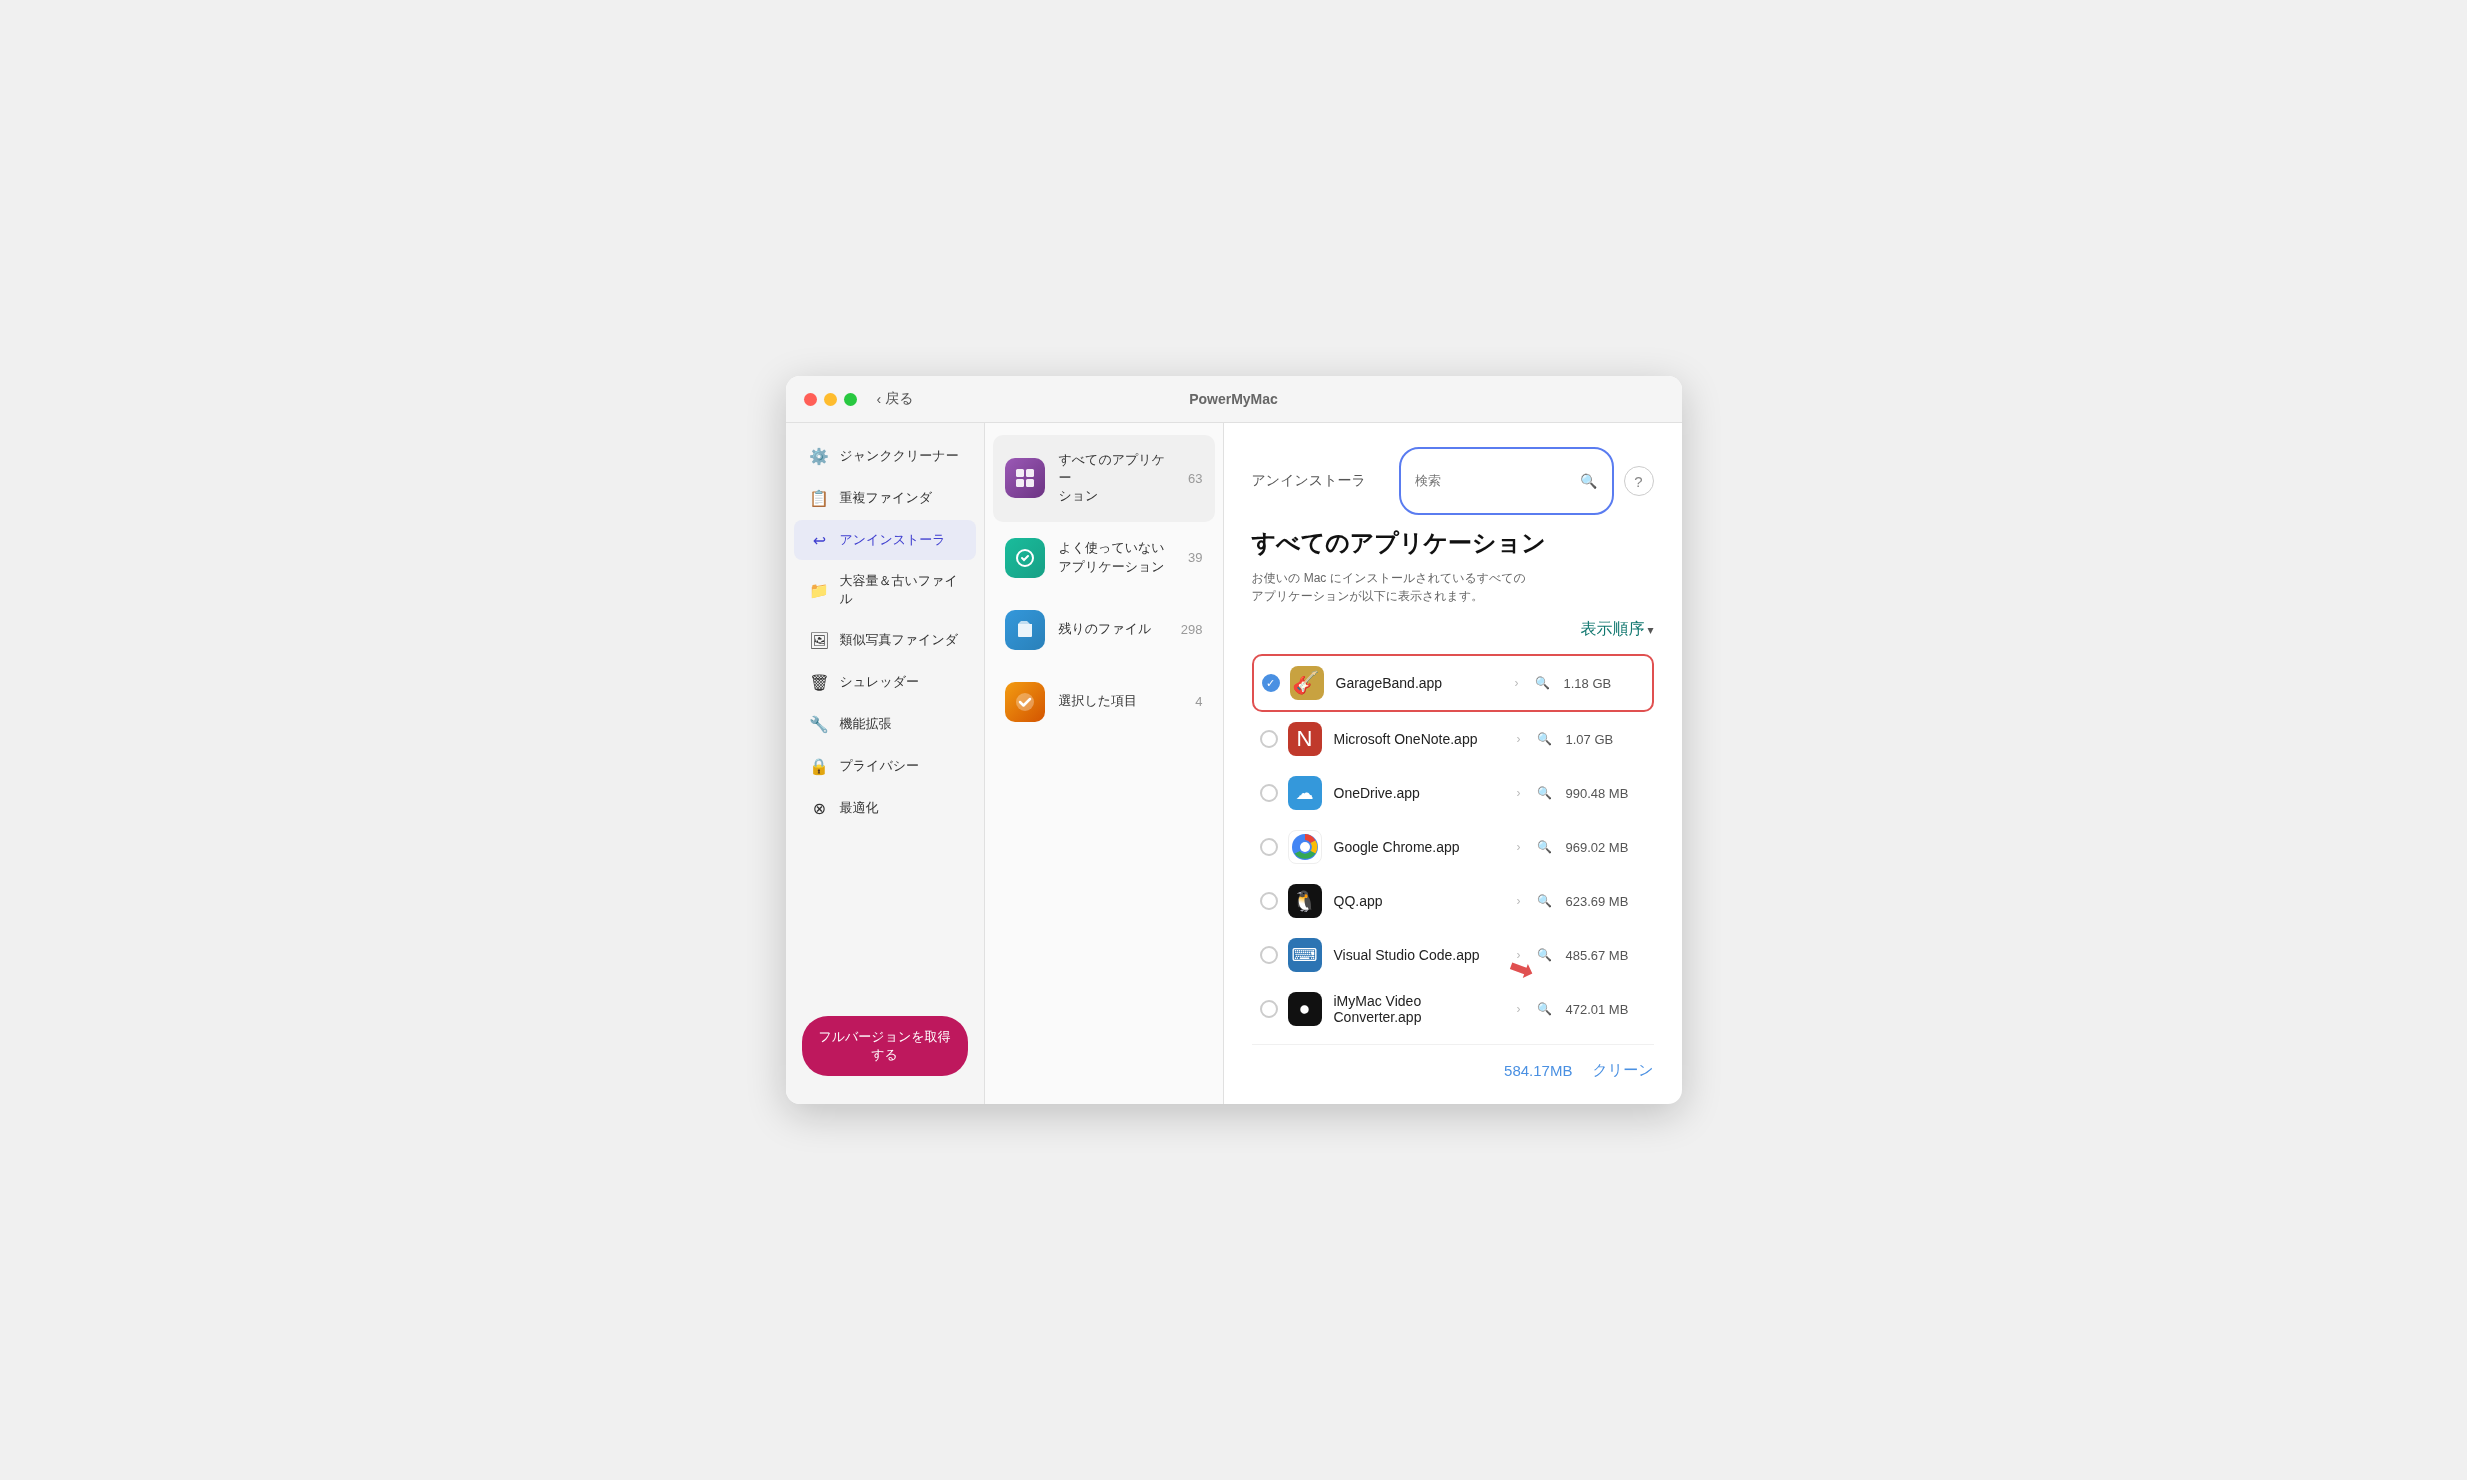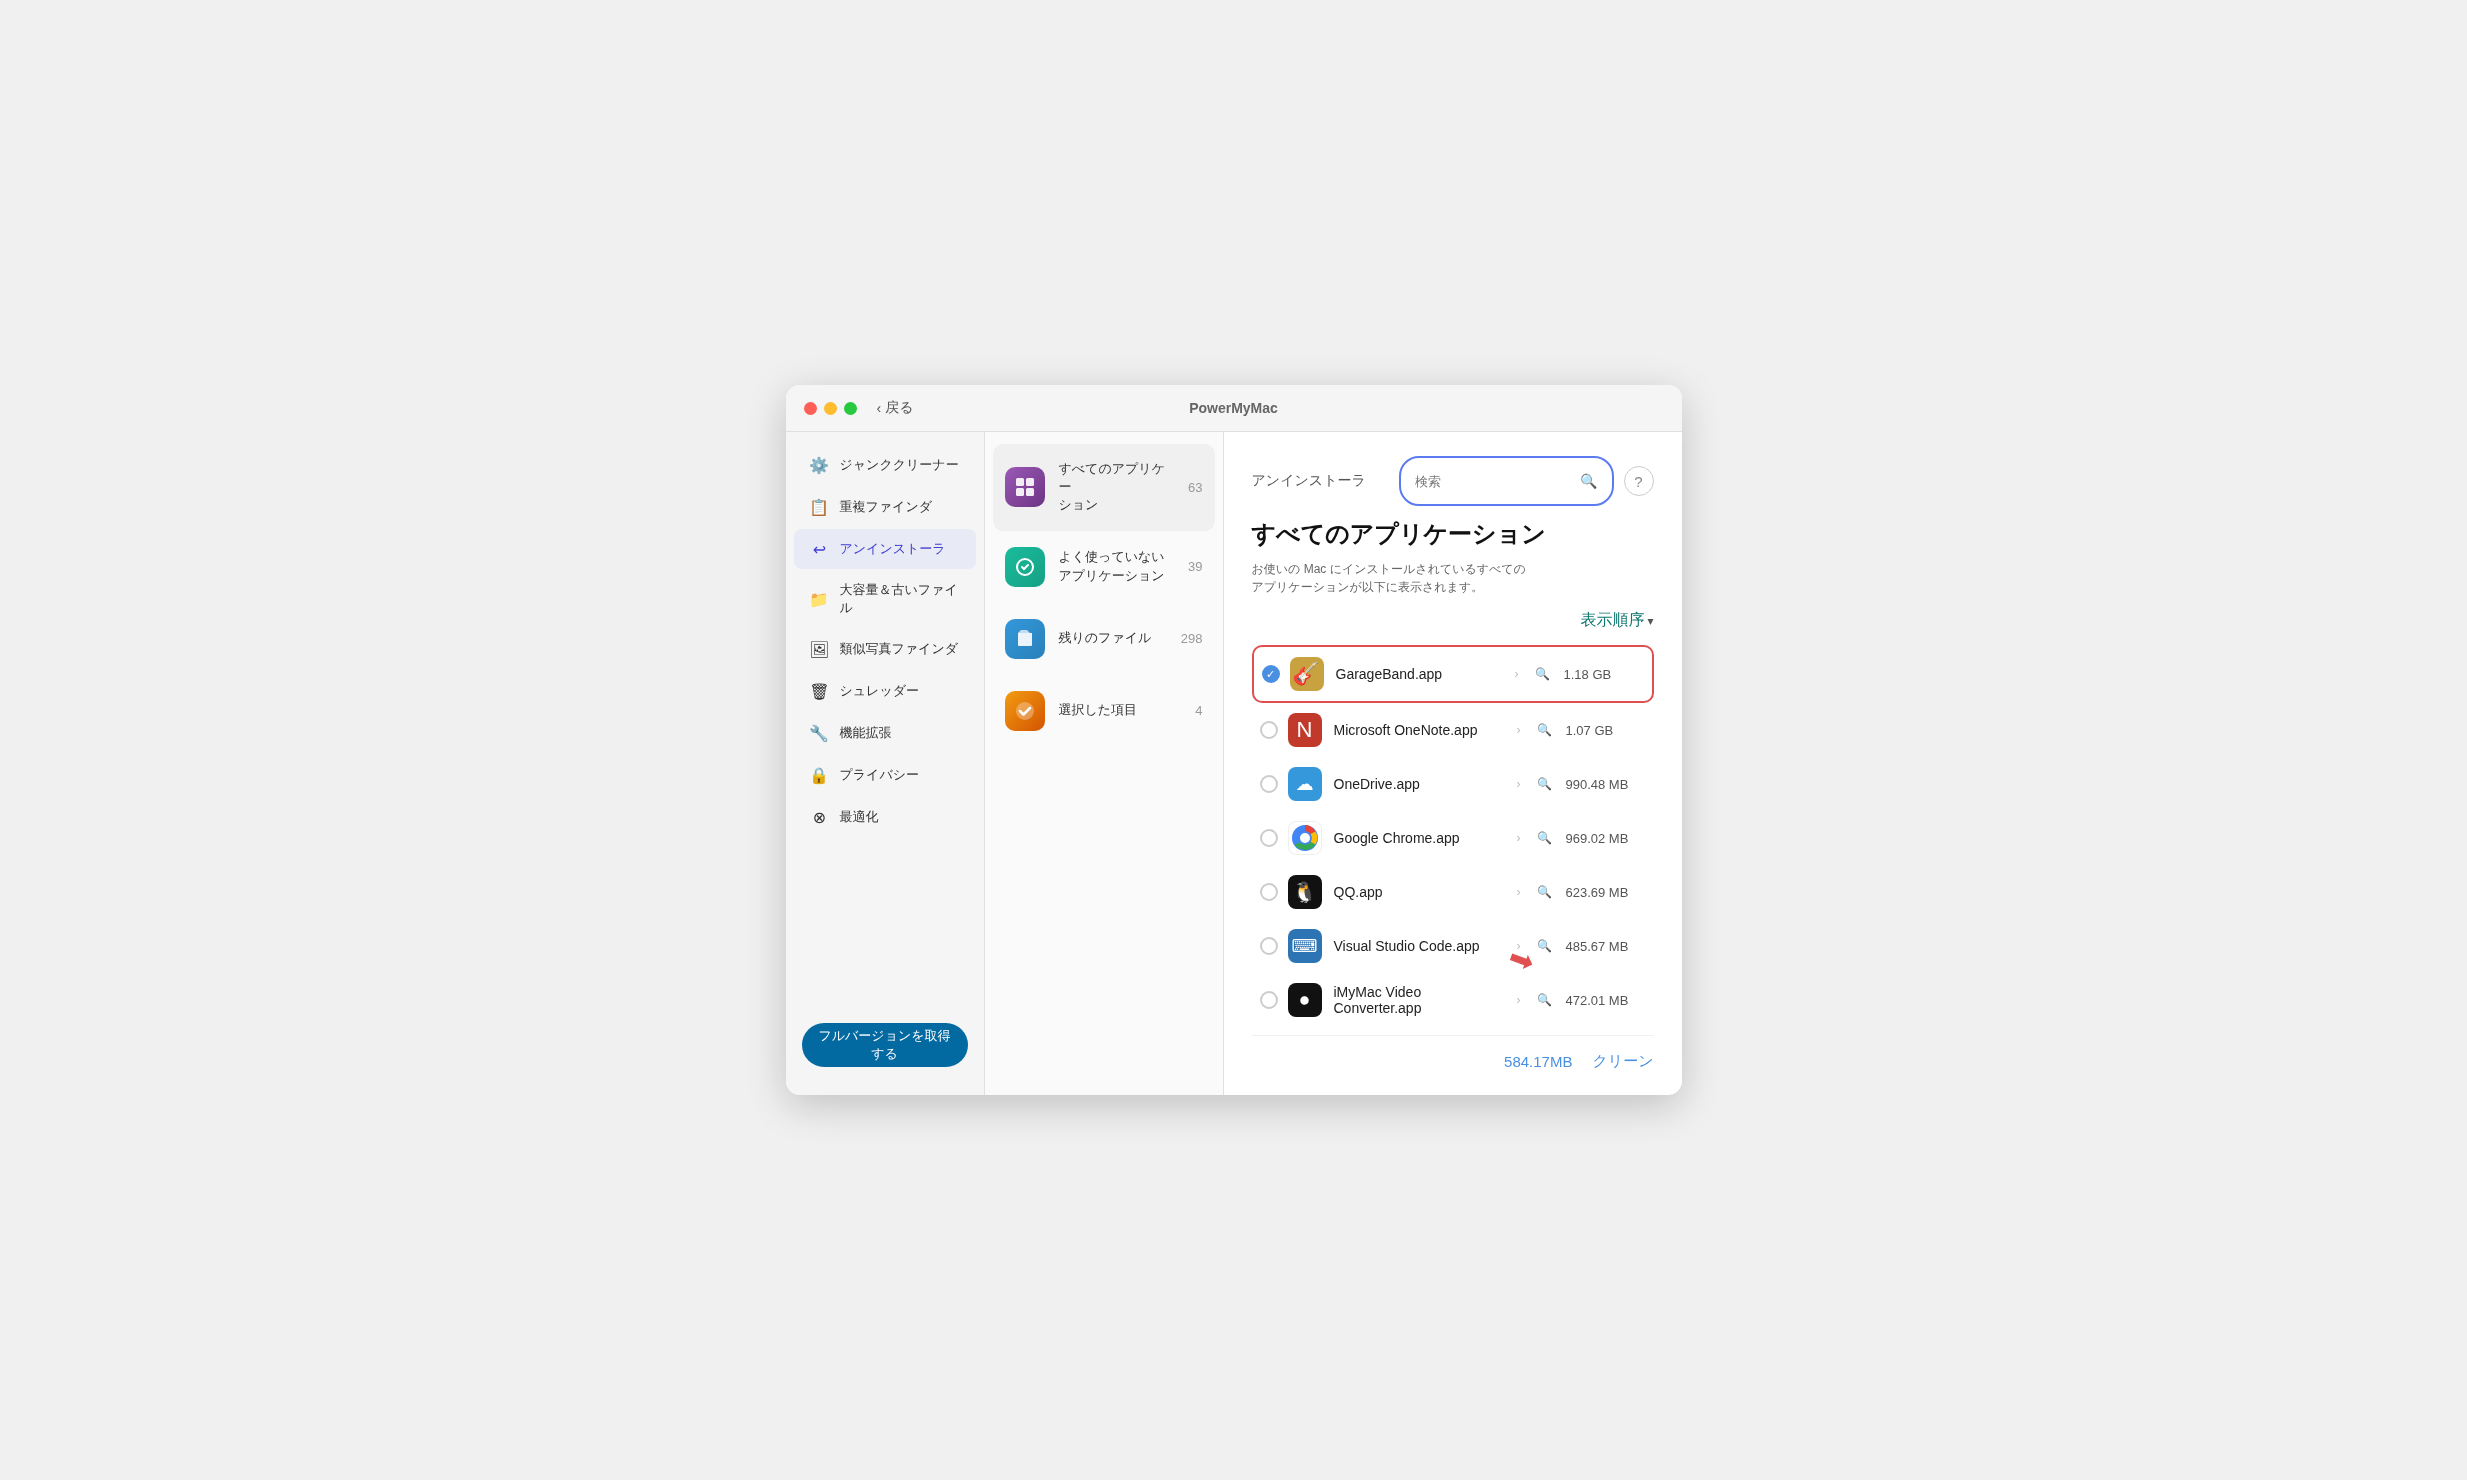--- a/index.html
+++ b/index.html
@@ -102,25 +102,25 @@
       flex-shrink: 0;
     }
     .sidebar-label {
       font-size: 13px;
     }
     .sidebar-footer {
       margin-top: auto;
       padding: 16px;
     }
     .upgrade-btn {
-      background: #0369a1;
+      background: #be185d;
       color: white;
       border: none;
       border-radius: 26px;
-      padding: 4px 16px;
+      padding: 12px 16px;
       font-size: 13px;
       cursor: pointer;
       width: 100%;
       font-weight: 500;
     }
     
     .middle-panel {
       width: 239px;
       background: #fafafa;
       border-right: 1px solid #e0e0e0;
@@ -175,24 +175,24 @@
       flex-direction: column;
     }
     .right-header {
       display: flex;
       align-items: center;
       justify-content: space-between;
       margin-bottom: 12px;
     }
     .search-box {
       display: flex;
-      align-items: center;
+      align-items: flex-start;
       border: 2px solid #5a7cf0;
       border-radius: 20px;
-      padding: 15px 14px;
+      padding: 24px 14px;
       gap: 6px;
       background: white;
     }
     .search-input {
       border: none;
       outline: none;
       font-size: 13px;
       color: #333;
       width: 159px;
       background: transparent;

